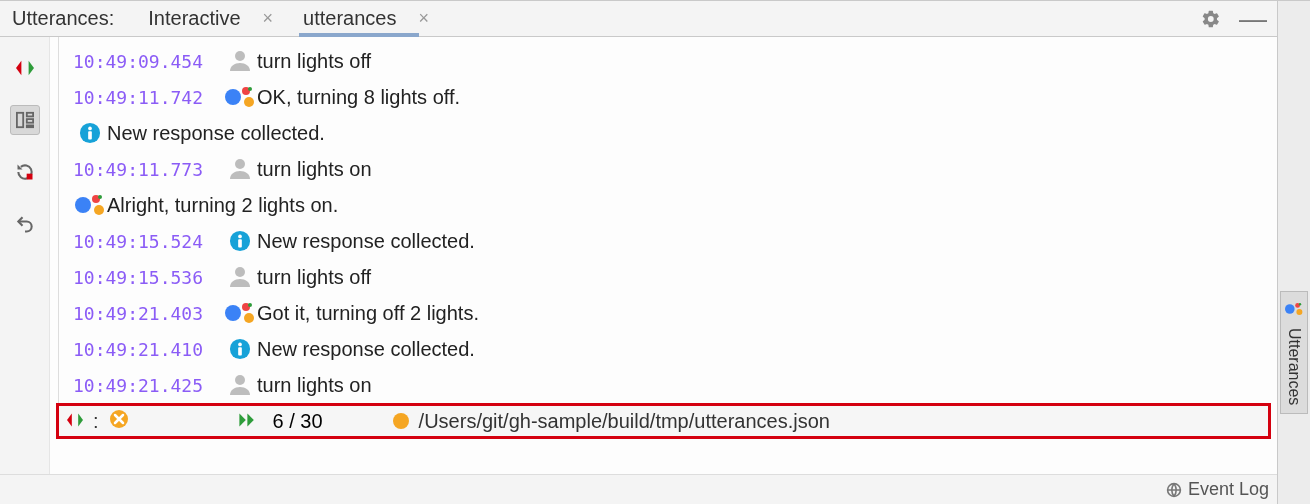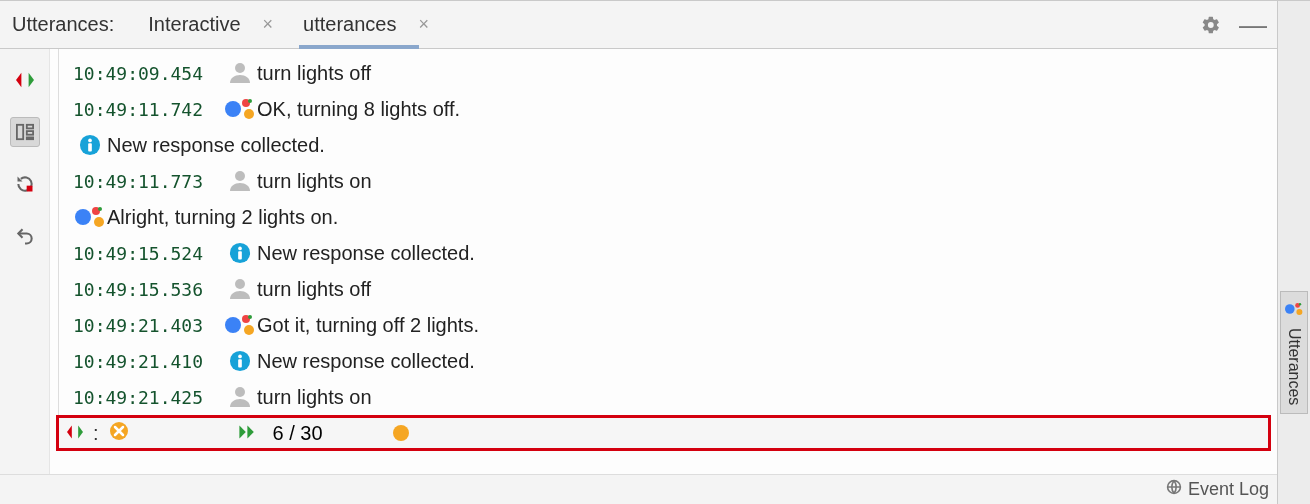--- a/index.html
+++ b/index.html
@@ -2,46 +2,46 @@
 <html><head>
 <meta charset="utf-8">
 <style>
   * { box-sizing: border-box; margin: 0; padding: 0; }
   html, body { width: 1310px; height: 504px; overflow: hidden; font-family: -apple-system, "Helvetica Neue", Arial, sans-serif; background: #f2f2f2; }
   .app { display: flex; width: 100%; height: 100%; }
   .main { flex: 1; display: flex; flex-direction: column; border-top: 1px solid #c9c9c9; border-right: 1px solid #c9c9c9; background: #f7f7f7; }
   .side-tabs { width: 32px; background: #ececec; border-top: 1px solid #c9c9c9; display: flex; flex-direction: column; align-items: center; }
   .side-tab { writing-mode: vertical-rl; text-orientation: mixed; font-size: 16px; color: #333; padding: 8px 4px; display: flex; align-items: center; gap: 6px; background: #dcdcdc; border: 1px solid #bbb; margin-top: 290px; cursor: pointer; }
   .side-tab-icon { writing-mode: horizontal-tb; }
-  .header { display: flex; align-items: center; height: 48px; border-bottom: 1px solid #c9c9c9; padding: 0 12px; gap: 18px; background: #f4f4f4; }
+  .header { display: flex; align-items: center; height: 36px; border-bottom: 1px solid #c9c9c9; padding: 0 12px; gap: 18px; background: #f4f4f4; }
   .header-title { font-size: 20px; color: #333; margin-right: 12px; }
   .tab { display: flex; align-items: center; gap: 18px; font-size: 20px; color: #333; padding: 0 4px; height: 100%; position: relative; cursor: pointer; }
   .tab.sel { font-weight: 400; }
   .tab.sel::after { content: ""; position: absolute; left: 0; right: 18px; bottom: -1px; height: 4px; background: #8aa7cc; }
   .tab .close { color: #999; font-size: 18px; cursor: pointer; padding: 0 4px; }
   .header-spacer { flex: 1; }
   .gear, .minimize { width: 24px; height: 24px; display: flex; align-items: center; justify-content: center; cursor: pointer; color: #777; }
   .minimize { font-size: 28px; line-height: 0; }
   .body { flex: 1; display: flex; overflow: hidden; }
   .toolbar { width: 50px; background: #f4f4f4; display: flex; flex-direction: column; align-items: center; padding-top: 16px; gap: 22px; border-right: 1px solid #e5e5e5; }
   .tool-btn { width: 30px; height: 30px; display: flex; align-items: center; justify-content: center; cursor: pointer; border-radius: 3px; }
   .tool-btn.sel { background: #d8d8d8; border: 1px solid #bbb; }
   .log-wrap { flex: 1; overflow: hidden; position: relative; background: #fdfdfd; }
   .log { padding: 6px 0 0 14px; border-left: 1px solid #ddd; margin-left: 8px; }
   .row { display: flex; align-items: center; height: 36px; font-size: 20px; }
-  .ts { font-family: ui-monospace, "SF Mono", Menlo, monospace; font-size: 18px; color: #14532d; width: 150px; flex-shrink: 0; }
+  .ts { font-family: ui-monospace, "SF Mono", Menlo, monospace; font-size: 18px; color: #8b5cf6; width: 150px; flex-shrink: 0; }
   .row-icon { width: 34px; display: flex; align-items: center; justify-content: center; flex-shrink: 0; }
   .msg { color: #222; }
   .status { height: 36px; display: flex; align-items: center; gap: 10px; border: 3px solid #d4000f; margin: 0 6px 2px 6px; padding: 0 8px; background: #f6f6f6; font-size: 20px; }
   .status .colon { color: #333; }
   .status .counter { margin-left: 4px; }
   .status .path-dot { margin-left: 60px; }
   .status .path { color: #333; }
   .footer { height: 30px; display: flex; align-items: center; justify-content: flex-end; padding-right: 8px; background: #f4f4f4; border-top: 1px solid #ddd; }
-  .event-log { display: flex; gap: 6px; color: #555; font-size: 18px; cursor: pointer; }
+  .event-log { display: flex; align-items: center; gap: 6px; color: #555; font-size: 18px; cursor: pointer; }
   .dot { width: 16px; height: 16px; border-radius: 50%; display: inline-block; }
   .dot.orange { background: #f5a623; }
 </style>
 </head>
 <body>
 
 <div class="app">
   <div class="main">
 
     <div class="header">
@@ -220,20 +220,21 @@
           </span>
           <span style="width:90px"></span>
           <span>
             <svg width="20" height="16" viewBox="0 0 24 20">
                 <path d="M0 2 L8 10 L0 18 Z" fill="#2e9c3a"></path>
                 <path d="M10 2 L18 10 L10 18 Z" fill="#2e9c3a"></path>
               </svg>
           </span>
           <span class="counter">6 / 30</span>
           <span class="path-dot dot orange"></span>
+          <span class="path">/Users/git/gh-sample/build/tmp/utterances.json</span>
         </div>
       </div>
     </div>
 
     <div class="footer">
       <div class="event-log">
         <svg width="16" height="16" viewBox="0 0 20 20" fill="none" stroke="#777" stroke-width="2">
             <circle cx="10" cy="10" r="8"></circle>
             <path d="M2 10h16M10 2a14 14 0 0 1 0 16M10 2a14 14 0 0 0 0 16"></path>
           </svg>

